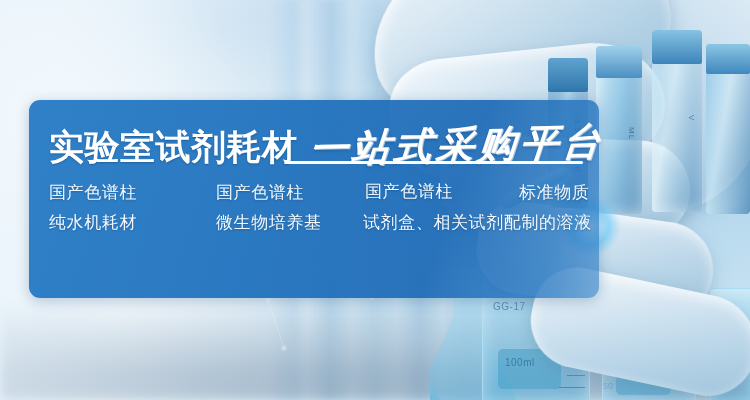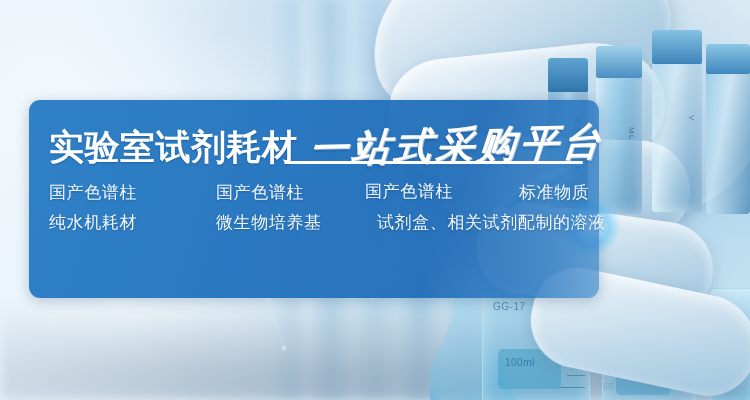--- a/index.html
+++ b/index.html
@@ -193,21 +193,21 @@
   .cat-row{position:relative;height:30px;}
   .cat{
     position:absolute;white-space:nowrap;
     color:#f2f8fd;letter-spacing:.6px;
     text-shadow:0 1px 2px rgba(12,55,100,.35);
   }
   .c1{left:0px;}
   .c2{left:167px;}
   .c3{left:316px;font-family:Liberation Mono, monospace;}
   .c4{left:470px;}
-  .cwide{left:328px;}
+  .cwide{left:314px;}
 </style>
 </head>
 <body>
 
 <div id="banner">
 
   <div class="bg-layer bg-base"></div>
   <div class="bg-layer bg-leftglow"></div>
   <div class="bg-layer bg-streaks"></div>
   <div class="bg-layer bg-table"></div>

